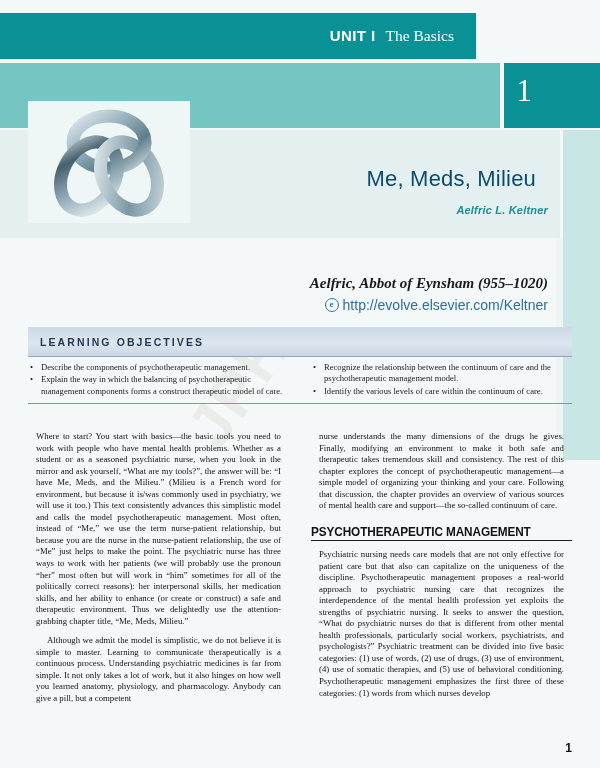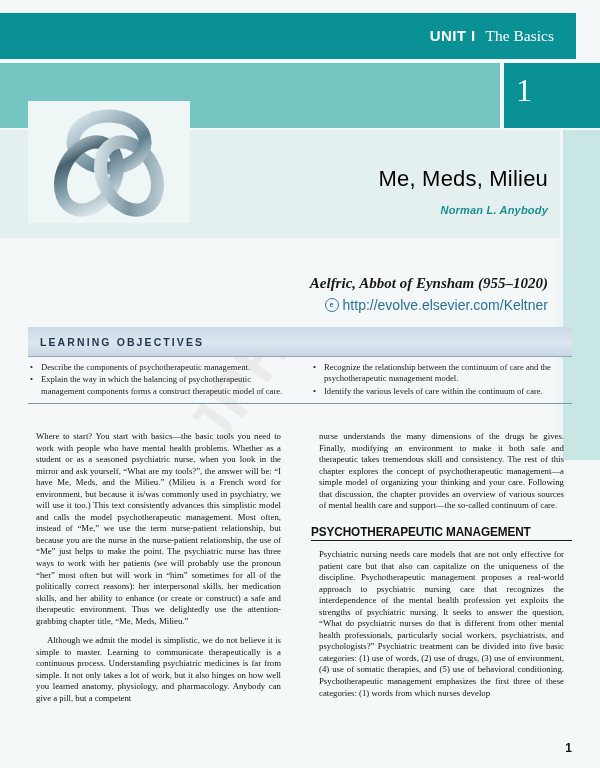--- a/index.html
+++ b/index.html
@@ -20,21 +20,21 @@
   .page {
     position: absolute;
     inset: 0;
     background: #f4f8f8;
   }
 
   
   .topband {
     position: absolute;
     left: 0; top: 13px;
-    width: 576px; height: 46px;
+    width: 476px; height: 46px;
     background: #0a9196;
   }
   .topband-inner {
     position: absolute;
     right: 22px; top: 50%;
     transform: translateY(-50%);
     white-space: nowrap;
     color: #ffffff;
   }
   .unit-label {
@@ -107,24 +107,24 @@
     background: #eef6f6;
   }
   .art-knot {
     position: absolute;
     left: 34px; top: 96px;
     width: 150px; height: 132px;
   }
 
   .chapter-title {
     position: absolute;
-    right: 52px; top: 166px;
+    right: 64px; top: 166px;
     font-family: "Liberation Sans", sans-serif;
     font-size: 22px;
-    color: #000000;
+    color: #0c4a6e;
     letter-spacing: 0.2px;
   }
   .chapter-author {
     position: absolute;
     right: 52px; top: 204px;
     font-family: "Liberation Sans", sans-serif;
     font-style: italic;
     font-weight: bold;
     font-size: 11px;
     color: #1a8f94;
@@ -332,21 +332,21 @@
       <g transform="translate(75,66)">
         <ellipse cx="0" cy="-20" rx="36" ry="26" fill="none" stroke="url(#g1)" stroke-width="13" transform="rotate(0)"></ellipse>
         <ellipse cx="-20" cy="14" rx="36" ry="26" fill="none" stroke="url(#g2)" stroke-width="13" transform="rotate(118 -20 14)"></ellipse>
         <ellipse cx="20" cy="14" rx="36" ry="26" fill="none" stroke="url(#g3)" stroke-width="13" transform="rotate(-118 20 14)"></ellipse>
         <ellipse cx="0" cy="-20" rx="36" ry="26" fill="none" stroke="url(#g1)" stroke-width="13" stroke-dasharray="60 200" stroke-dashoffset="30"></ellipse>
       </g>
     </svg>
   </div>
 
   <div class="chapter-title">Me, Meds, Milieu</div>
-  <div class="chapter-author">Norman L. Anybody</div>
+  <div class="chapter-author">Aelfric L. Keltner</div>
 
   <div class="epigraph-source">Aelfric, Abbot of Eynsham (955–1020)</div>
   <div class="evolve-line">
     <span class="evolve-mark">e</span>
     <span class="evolve-url">http://evolve.elsevier.com/Keltner</span>
   </div>
 
   <div class="lo-wrap">
     <div class="lo-header">
       <span class="lo-header-text">LEARNING OBJECTIVES</span>

